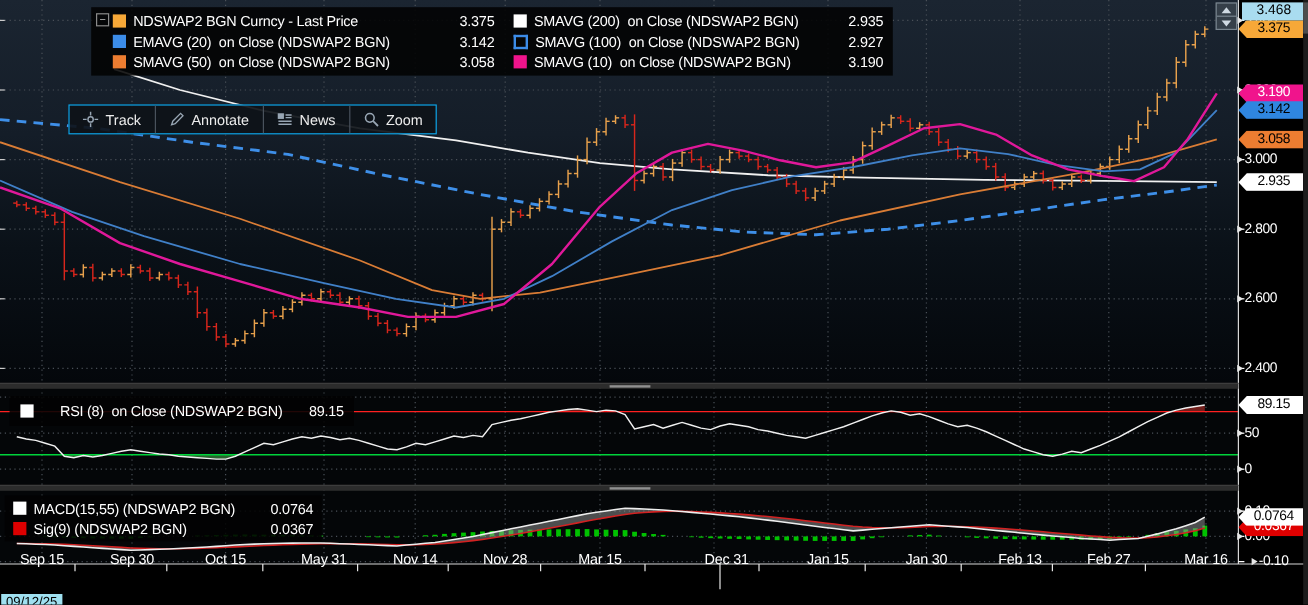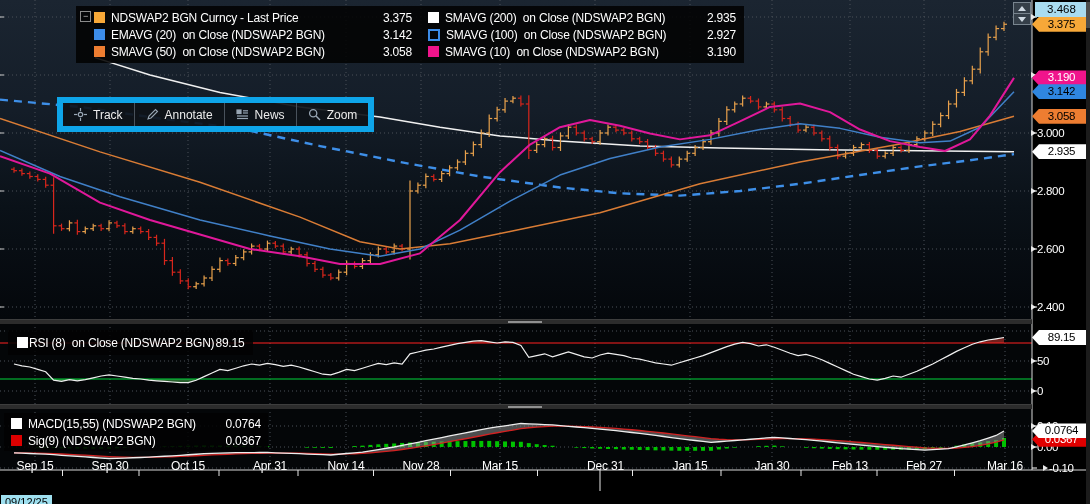--- a/index.html
+++ b/index.html
@@ -19,27 +19,27 @@
   .lcol{display:flex;flex-direction:column;}
   .lrow{display:flex;align-items:center;height:17px;gap:6px;}
   .sw{width:11px;height:11px;flex:none;}
   .sw.dashedsw{background:transparent !important;border:2px dashed #3c8ce8;width:8px;height:8px;}
   .llabel{white-space:pre;}
   .lval{margin-left:auto;padding-left:10px;text-align:right;}
   #mainLegend .lcol1{width:318px;}
   #mainLegend .lcol2{width:308px;}
   #expander{position:absolute;left:4px;top:5px;width:9px;height:9px;border:1px solid #8a8a8a;
             color:#c0c0c0;font-size:9px;line-height:8px;text-align:center;}
-  #toolbar{position:absolute;left:57px;top:97px;display:flex;background:rgba(14,18,24,0.92);
-           border:6px solid #0ea5e9;height:23px;z-index:3;}
+  #toolbar{position:absolute;left:57px;top:87px;display:flex;background:rgba(14,18,24,0.92);
+           border:1px solid #0ea5e9;height:23px;z-index:3;}
   .tbtn{display:flex;align-items:center;gap:6px;padding:0 11px;color:#ececec;font-size:12px;
         border-right:1px solid #49525c;}
   .tbtn:last-child{border-right:none;}
   .tbtn svg{display:block;}
-  #rsiLegend{left:8px;top:330px;height:25px;display:flex;align-items:center;gap:1px;padding:0 9px;}
+  #rsiLegend{left:8px;top:330px;height:25px;display:flex;align-items:center;gap:22px;padding:0 9px;}
   #macdLegend{left:4px;top:413px;width:250px;padding:2px 7px;}
   #macdLegend .lrow{height:17px;}
   .ytick{position:absolute;left:1031px;height:14px;display:flex;align-items:center;gap:1px;
          font-size:11.5px;color:#fff;z-index:2;letter-spacing:-0.3px;}
   .ytick .tri{width:0;height:0;border-top:3px solid transparent;border-bottom:3px solid transparent;
               border-left:5px solid #e8e8e8;}
   .tag{position:absolute;left:1032px;width:54px;height:15px;line-height:15px;font-size:11.5px;
        text-align:center;z-index:4;clip-path:polygon(0 50%,13% 0,100% 0,100% 100%,13% 100%);
        padding-left:5px;box-sizing:border-box;letter-spacing:-0.3px;}
   .xlabel{position:absolute;top:459px;transform:translateX(-50%);font-size:12px;color:#fff;
@@ -840,21 +840,21 @@
       <div class="tag" style="top: 423.456px; background: rgb(255, 255, 255); color: rgb(0, 0, 0);">0.0764</div>
       <div class="tag" style="top: 330.01px; background: rgb(255, 255, 255); color: rgb(0, 0, 0);">89.15</div>
       <div class="tag" style="top: 16.75px; background: rgb(247, 168, 56); color: rgb(0, 0, 0);">3.375</div>
       <div class="tag" style="top: 70.4px; background: rgb(240, 20, 140); color: rgb(255, 255, 255);">3.190</div>
       <div class="tag" style="top: 84.32px; background: rgb(47, 134, 224); color: rgb(0, 0, 0);">3.142</div>
       <div class="tag" style="top: 108.68px; background: rgb(237, 125, 49); color: rgb(0, 0, 0);">3.058</div>
       <div class="tag" style="top: 144.35px; background: rgb(255, 255, 255); color: rgb(0, 0, 0);">2.935</div>
       <div class="xlabel" style="left: 25px;">Sep 15</div>
       <div class="xlabel" style="left: 100px;">Sep 30</div>
       <div class="xlabel" style="left: 178px;">Oct 15</div>
-      <div class="xlabel" style="left: 260px;">Apr 31</div>
+      <div class="xlabel" style="left: 260px;">May 31</div>
       <div class="xlabel" style="left: 336px;">Nov 14</div>
       <div class="xlabel" style="left: 411px;">Nov 28</div>
       <div class="xlabel" style="left: 490px;">Mar 15</div>
       <div class="xlabel" style="left: 585px; padding-left: 21px;">Dec 31</div>
       <div class="xlabel" style="left: 680px;">Jan 15</div>
       <div class="xlabel" style="left: 762px;">Jan 30</div>
       <div class="xlabel" style="left: 840px;">Feb 13</div>
       <div class="xlabel" style="left: 914px;">Feb 27</div>
       <div class="xlabel" style="left: 995px;">Mar 16</div>
       <div class="yearlabel" style="left: 277px;">2025</div>

